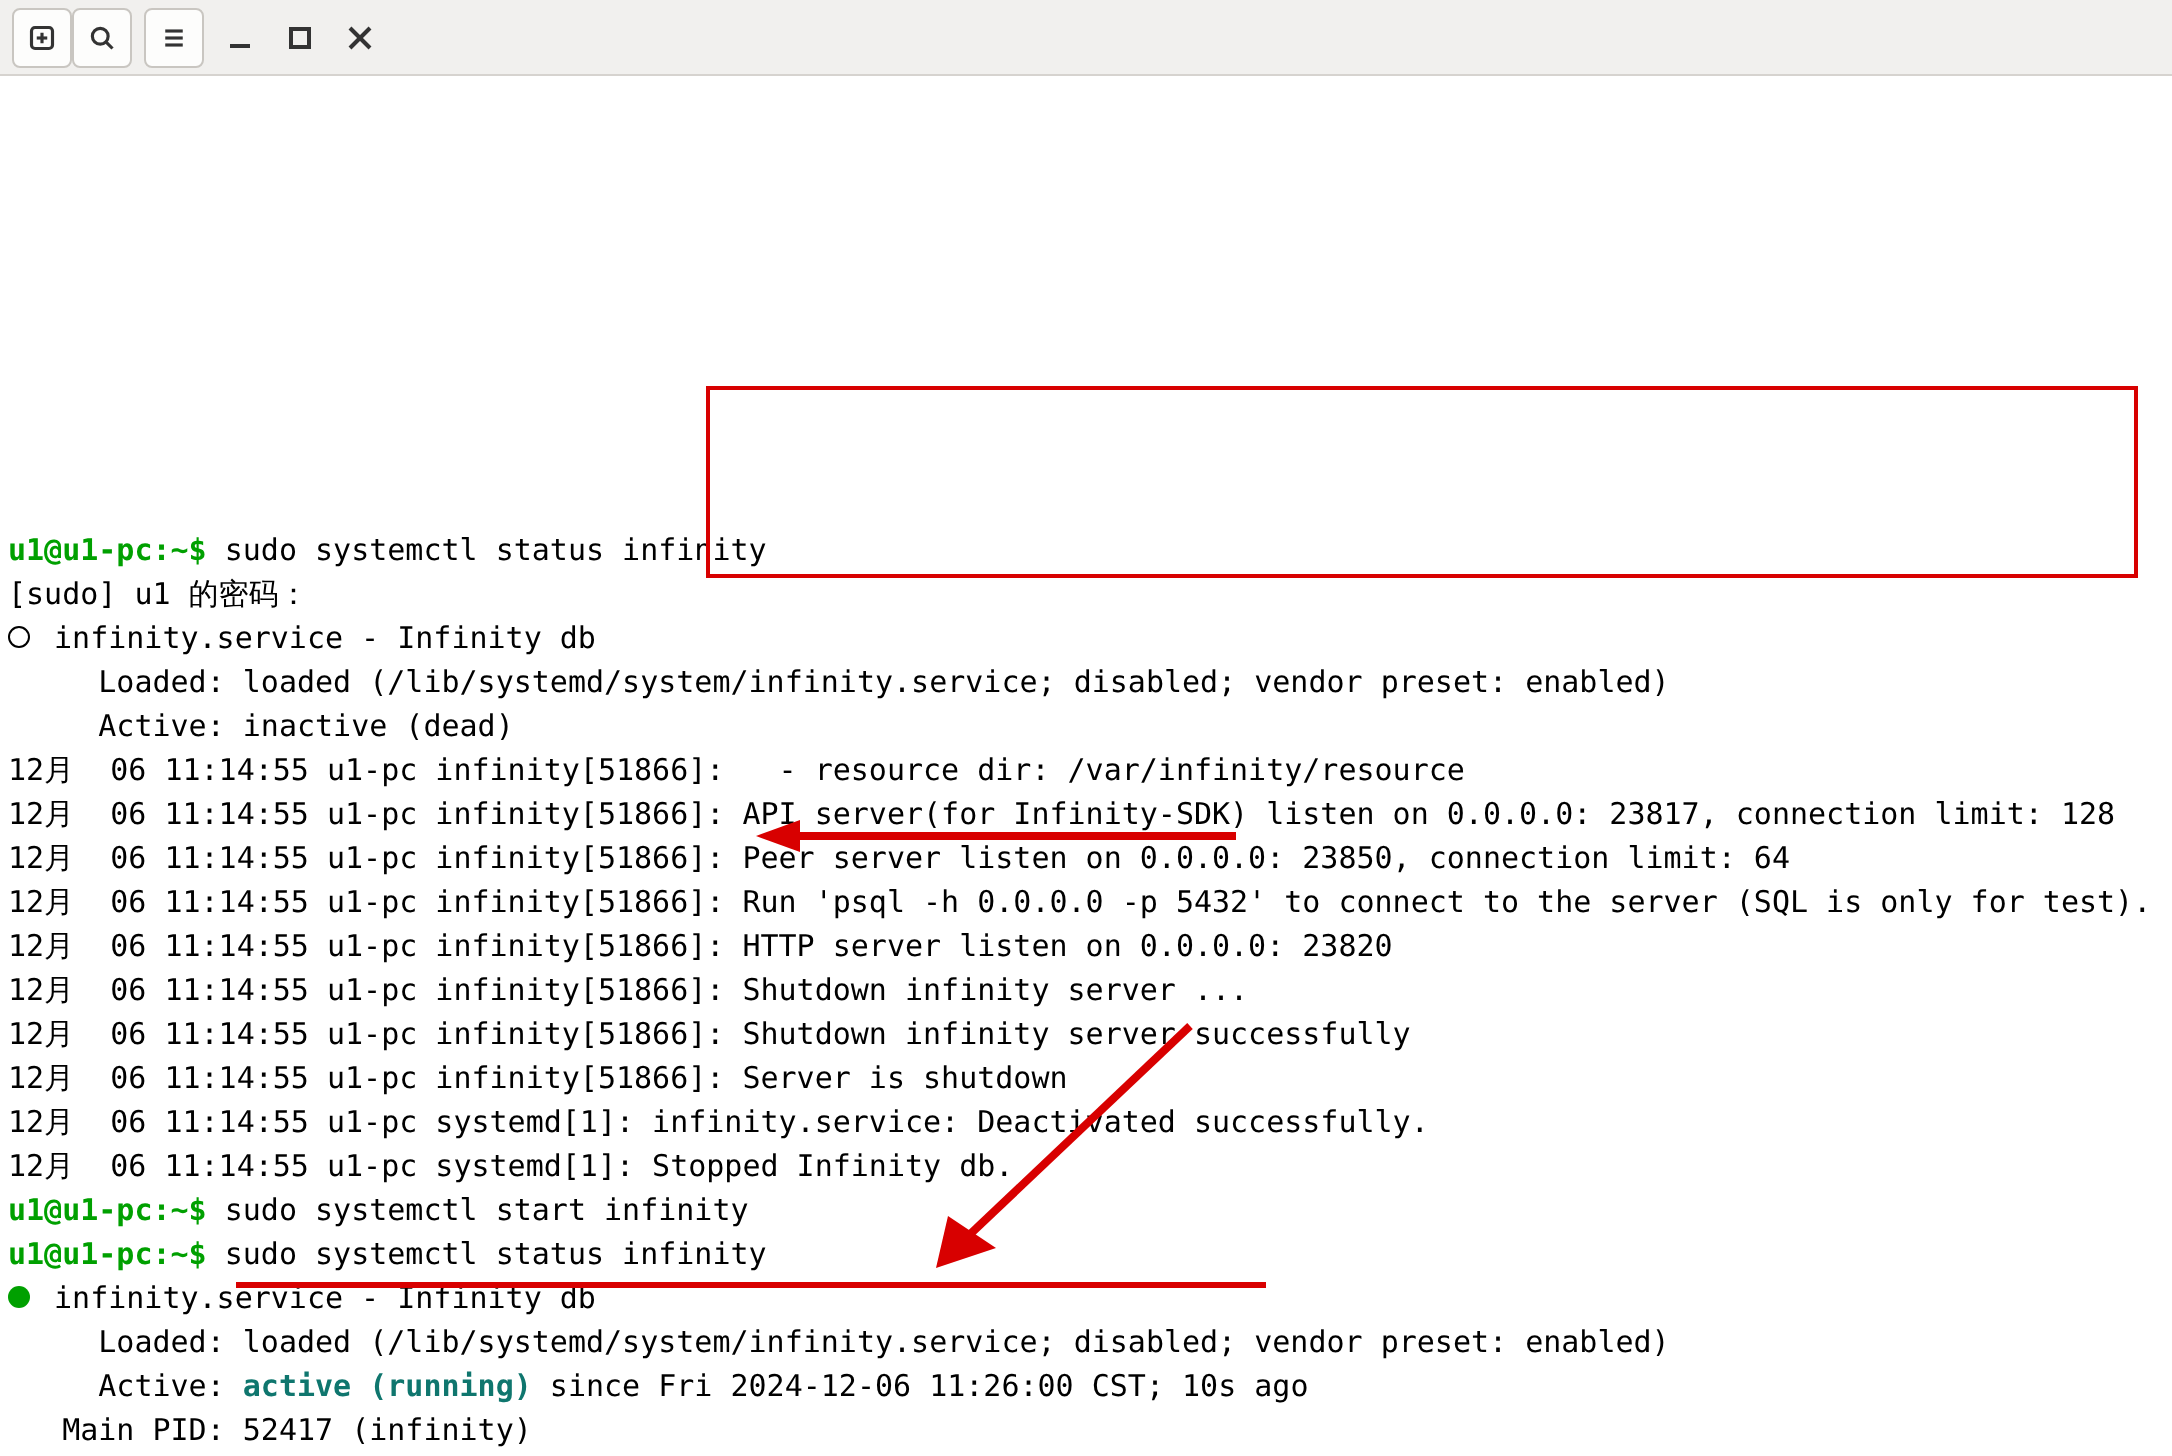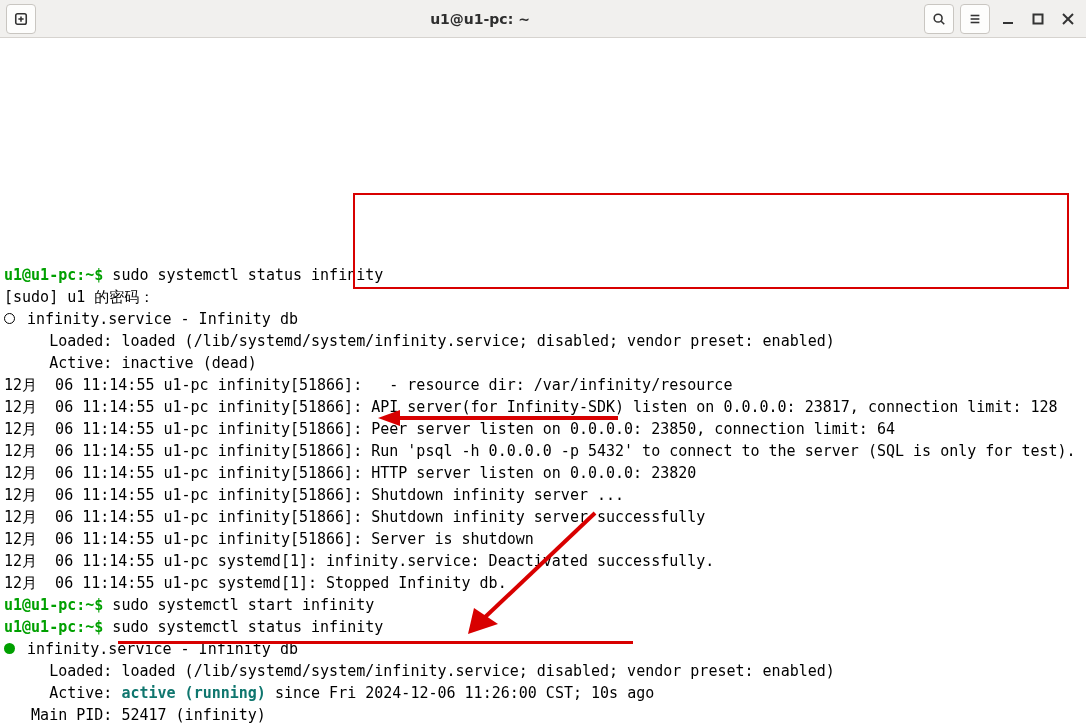--- a/index.html
+++ b/index.html
@@ -96,21 +96,20 @@
 <body>
 
 <div class="titlebar">
   <div class="tb-btn">
     <svg viewBox="0 0 16 16">
         <rect x="2" y="2" width="12" height="12" rx="2"></rect>
         <line x1="8" y1="5" x2="8" y2="11"></line>
         <line x1="5" y1="8" x2="11" y2="8"></line>
       </svg>
   </div>
-  <div class="tb-title">u1@u1-pc: ~</div>
   <div class="tb-right">
     <div class="tb-btn">
       <svg viewBox="0 0 16 16">
           <circle cx="7" cy="7" r="4.5"></circle>
           <line x1="10.5" y1="10.5" x2="14" y2="14"></line>
         </svg>
     </div>
     <div class="tb-btn">
       <svg viewBox="0 0 16 16">
           <line x1="3" y1="4" x2="13" y2="4"></line>

